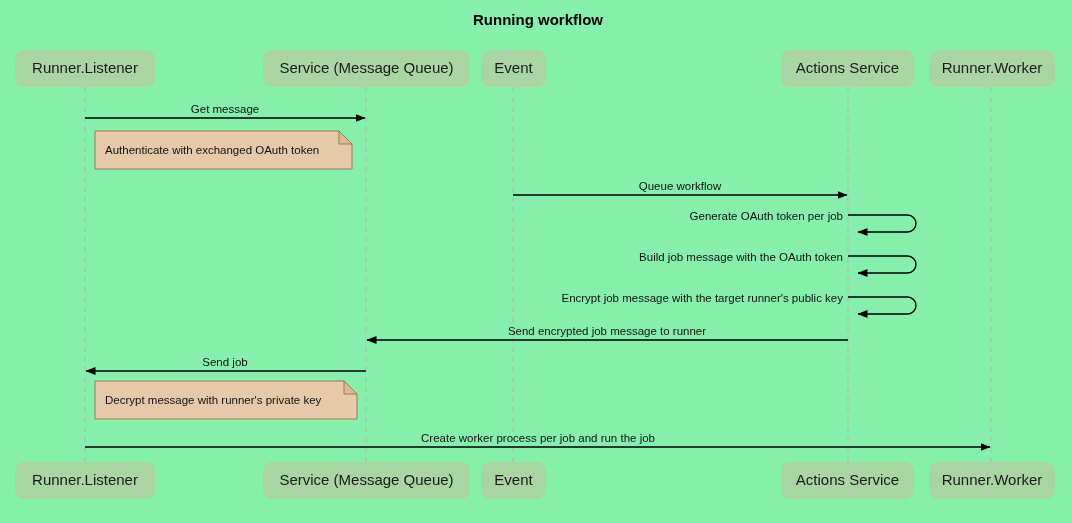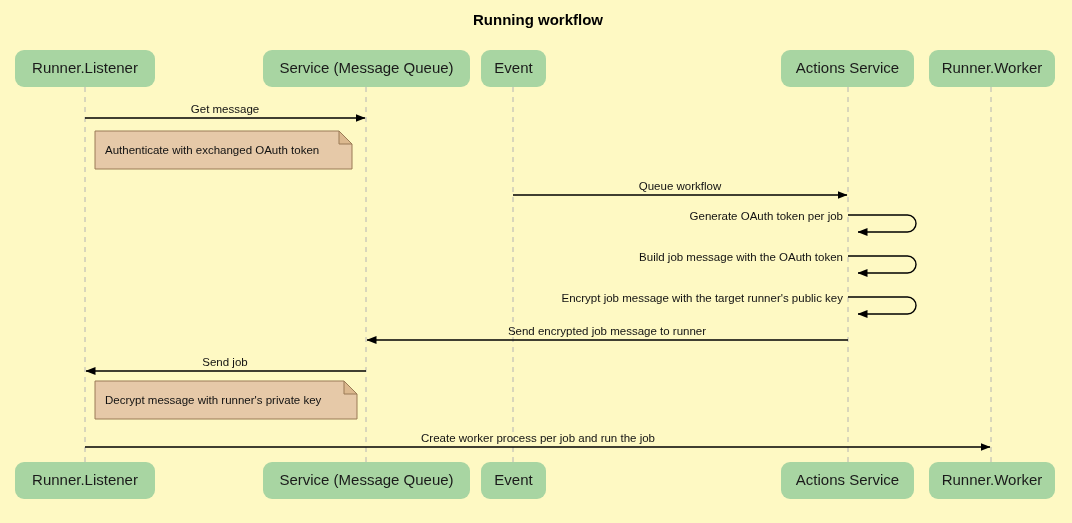--- a/index.html
+++ b/index.html
@@ -8,21 +8,21 @@
     background: #ffffff;
   }
   body {
     font-family: "Liberation Sans", sans-serif;
     -webkit-font-smoothing: antialiased;
   }
   #diagram-root {
     position: relative;
     width: 1072px;
     height: 523px;
-    background: #fef9c3;
+    background: #86efac;
     overflow: hidden;
   }
   #seq-svg {
     position: absolute;
     left: 0;
     top: 0;
     width: 1072px;
     height: 523px;
     display: block;
   }

